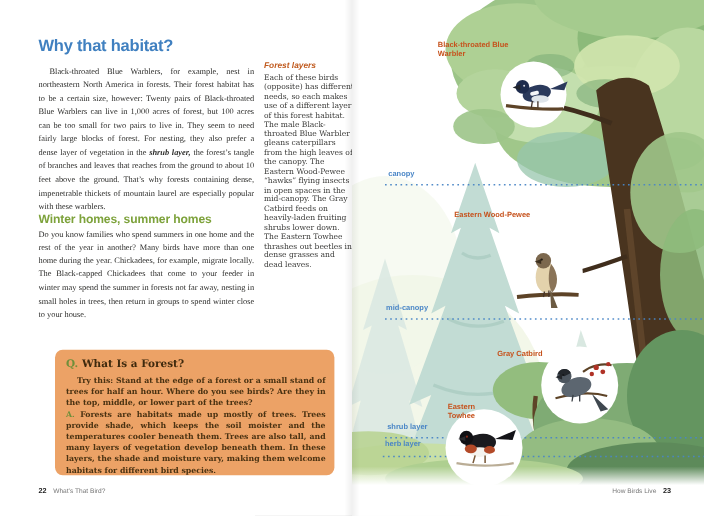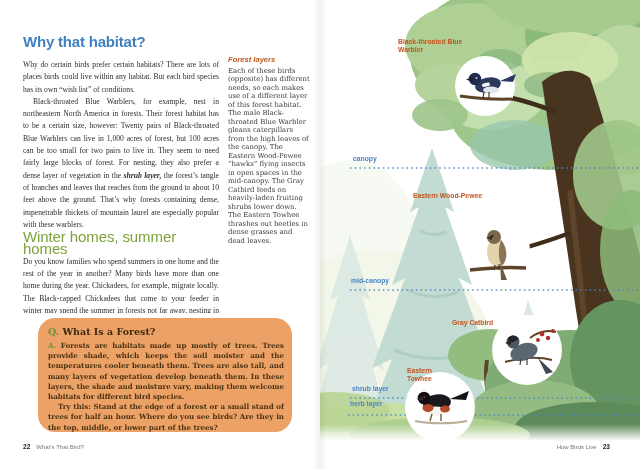--- a/index.html
+++ b/index.html
@@ -1,30 +1,30 @@
 <!DOCTYPE html>
 <html><head>
 <meta charset="utf-8">
 <style>
   html,body{margin:0;padding:0;background:#9a9a9a;}
   #spread{position:relative;width:640px;height:469px;background:#ffffff;overflow:hidden;font-family:"Liberation Serif",serif;}
 
   
-  #left-page{position:absolute;left:0;top:0;width:320px;height:451px;background:#fff;}
+  #left-page{position:absolute;left:12px;top:0;width:320px;height:451px;background:#fff;}
   .page-title{position:absolute;left:23px;top:33px;font-family:"Liberation Sans",sans-serif;font-weight:700;font-size:15px;color:#4080c0;letter-spacing:-0.2px;}
   .main-col{position:absolute;left:23px;top:59px;width:196px;height:254px;overflow:hidden;font-size:7.6px;line-height:12.3px;color:#2c2c2a;text-align:justify;}
   .main-col p{margin:0;}
   .indent{text-indent:10px;}
-  .subhead{font-family:"Liberation Sans",sans-serif;font-weight:400;font-size:15px;color:#7da23b;margin:6px 0 3px 0;text-align:left;letter-spacing:-0.1px;}
+  .subhead{font-family:"Liberation Sans",sans-serif;font-weight:700;font-size:11px;color:#7da23b;margin:6px 0 3px 0;text-align:left;letter-spacing:-0.1px;}
   .bold-inline{font-weight:700;font-style:italic;}
 
   .sidebar{position:absolute;left:228px;top:56px;width:82px;font-family:"DejaVu Serif",serif;font-size:6.9px;line-height:8.5px;color:#3a3a38;}
   .sidebar-head{font-family:"Liberation Sans",sans-serif;font-weight:700;font-size:7.6px;color:#c05a1e;margin:0 0 2px 0;font-style:italic;}
 
-  .qa-box{position:absolute;left:38px;top:318px;width:236px;height:100px;background:#eca266;border-radius:17px;padding:8px 8px 6px 10px;}
+  .qa-box{position:absolute;left:38px;top:318px;width:236px;height:100px;background:#eca266;border-radius:7px;padding:8px 8px 6px 10px;}
   .qa-title{font-family:"DejaVu Serif",serif;font-weight:700;font-size:9.5px;color:#3f2a0e;margin:0 0 4px 0;}
   .qa-q{color:#6f8f3a;}
   .qa-body{font-family:"DejaVu Serif",serif;font-weight:600;font-size:7.1px;line-height:10.2px;color:#4a3212;text-align:justify;margin:0;}
   .qa-a{color:#6f8f3a;font-weight:700;}
   .qa-try{text-indent:10px;}
 
   .footer{position:absolute;top:443px;font-family:"Liberation Sans",sans-serif;font-size:6px;color:#777;white-space:nowrap;}
   .footer .pagenum{font-weight:700;font-size:6.6px;color:#222;}
   #left-footer{left:23px;}
   #right-footer{right:30px;text-align:right;}
@@ -41,36 +41,35 @@
 </head>
 <body>
 
 <div id="spread">
 
   <div id="left-page">
 
     <div class="page-title">Why that habitat?</div>
 
     <div class="main-col">
-      <p>Why do certain birds prefer certain habitats? There are lots of places birds could live within any habitat. But each bird species has its own “wish list” of conditions.</p>
       <p class="indent"><span>Black-throated Blue Warblers, for example, nest in northeastern North America in forests. Their forest habitat has to be a certain size, however: Twenty pairs of Black-throated Blue Warblers can live in 1,000 acres of forest, but 100 acres can be too small for two pairs to live in. They seem to need fairly large blocks of forest. For nesting, they also prefer a dense layer of vegetation in the </span><span class="bold-inline">shrub layer,</span><span> the forest’s tangle of branches and leaves that reaches from the ground to about 10 feet above the ground. That’s why forests containing dense, impenetrable thickets of mountain laurel are especially popular with these warblers.</span></p>
       <p class="subhead">Winter homes, summer homes</p>
       <p>Do you know families who spend summers in one home and the rest of the year in another? Many birds have more than one home during the year. Chickadees, for example, migrate locally. The Black-capped Chickadees that come to your feeder in winter may spend the summer in forests not far away, nesting in small holes in trees, then return in groups to spend winter close to your house.</p>
 
     </div>
 
     <div class="sidebar">
       <p class="sidebar-head">Forest layers</p>
       <span>Each of these birds (opposite) has different needs, so each makes use of a different layer of this forest habitat. The male Black-throated Blue Warbler gleans caterpillars from the high leaves of the canopy. The Eastern Wood-Pewee “hawks” flying insects in open spaces in the mid-canopy. The Gray Catbird feeds on heavily-laden fruiting shrubs lower down. The Eastern Towhee thrashes out beetles in dense grasses and dead leaves.</span>
     </div>
 
     <div class="qa-box">
       <p class="qa-title"><span class="qa-q">Q.</span><span> What Is a Forest?</span></p>
+      <p class="qa-body qa-try">Try this: Stand at the edge of a forest or a small stand of trees for half an hour. Where do you see birds? Are they in the top, middle, or lower part of the trees?</p>
       <p class="qa-body"><span class="qa-a">A.</span><span> Forests are habitats made up mostly of trees. Trees provide shade, which keeps the soil moister and the temperatures cooler beneath them. Trees are also tall, and many layers of vegetation develop beneath them. In these layers, the shade and moisture vary, making them welcome habitats for different bird species.</span></p>
-      <p class="qa-body qa-try">Try this: Stand at the edge of a forest or a small stand of trees for half an hour. Where do you see birds? Are they in the top, middle, or lower part of the trees?</p>
     </div>
 
     <div class="footer" id="left-footer">
       <span class="pagenum">22</span><span class="gap"></span><span>What’s That Bird?</span>
     </div>
   </div>
 
   <div id="right-page">
 
     <svg id="forest-svg" width="320" height="441" viewBox="0 0 320 441">

